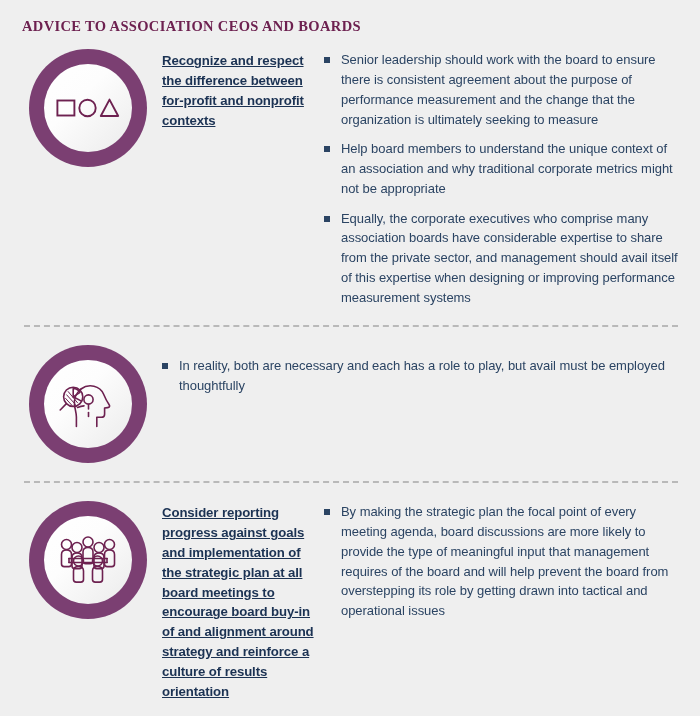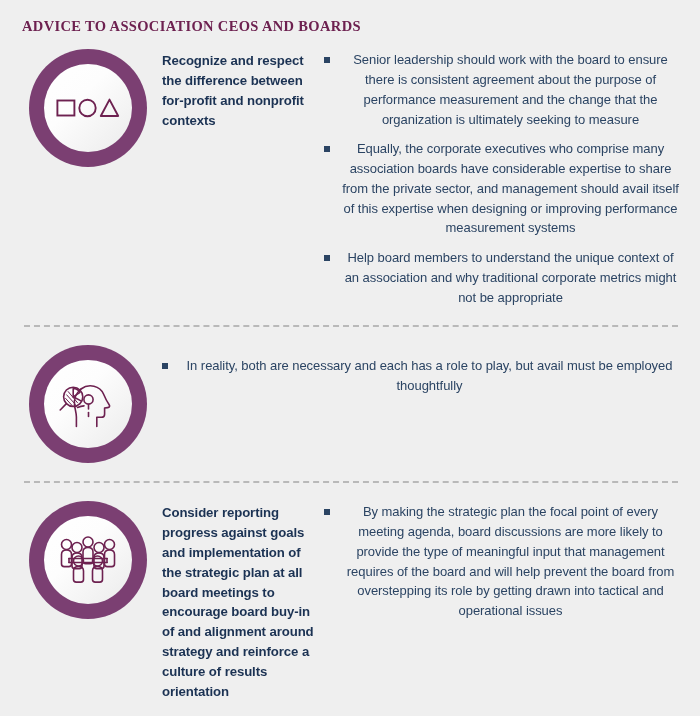--- a/index.html
+++ b/index.html
@@ -93,33 +93,33 @@
     padding-top: 4px;
     padding-right: 6px;
   }
   .sec-heading {
     font-family: "Liberation Sans", sans-serif;
     font-weight: bold;
     font-size: 13.2px;
     line-height: 1.50;
     color: #1b3253;
     letter-spacing: -0.1px;
+    text-decoration: underline;
   }
 
   
   .body-cell {
     flex: 1 1 auto;
     padding-top: 3px;
     padding-right: 6px;
   }
   ul.bullets {
     list-style: none;
     margin: 0;
     padding: 0;
-    text-align: center;
   }
   ul.bullets li {
     position: relative;
     padding-left: 17px;
     margin-bottom: 10px;
     font-size: 13px;
     line-height: 1.52;
     color: #2b4463;
     letter-spacing: -0.05px;
   }
@@ -165,25 +165,25 @@
       </div>
 
       <div class="body-cell">
         <ul class="bullets">
           <li>
             <span class="marker"></span>
             <span>Senior leadership should work with the board to ensure there is consistent agreement about the purpose of performance measurement and the change that the organization is ultimately seeking to measure</span>
           </li>
           <li>
             <span class="marker"></span>
+            <span>Help board members to understand the unique context of an association and why traditional corporate metrics might not be appropriate</span>
+          </li>
+          <li>
+            <span class="marker"></span>
             <span>Equally, the corporate executives who comprise many association boards have considerable expertise to share from the private sector, and management should avail itself of this expertise when designing or improving performance measurement systems</span>
-          </li>
-          <li>
-            <span class="marker"></span>
-            <span>Help board members to understand the unique context of an association and why traditional corporate metrics might not be appropriate</span>
           </li>
         </ul>
       </div>
     </div>
 
     <div class="divider"></div>
 
     <div class="section s2">
 
       <div class="icon-cell">

